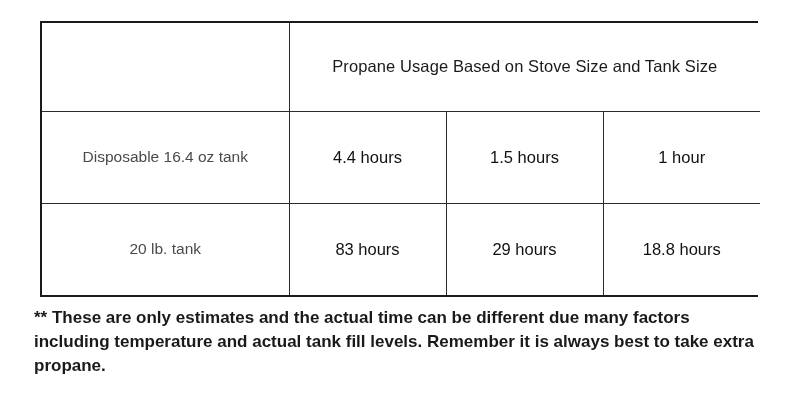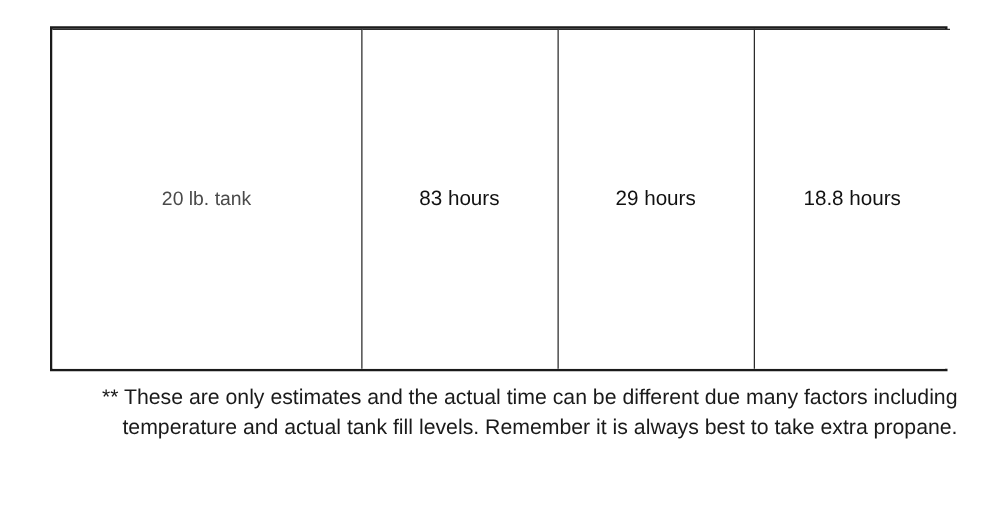--- a/index.html
+++ b/index.html
@@ -98,25 +98,25 @@
     height: 112px;
     pointer-events: none;
   }
 
   
   #footnote {
     position: absolute;
     left: 34px;
     top: 306px;
     width: 732px;
-    text-align: right;
+    text-align: left;
     font-size: 17px;
     line-height: 1.42;
     color: #1a1a1a;
-    font-weight: 400;
+    font-weight: 700;
   }
 </style>
 </head>
 <body>
 
 <div id="page">
 
   <div id="tank">
     <svg viewBox="0 0 86 112" width="86" height="112" xmlns="http://www.w3.org/2000/svg">
       <defs>
@@ -200,22 +200,34 @@
   <div id="table-wrap">
     <table class="usage">
       <colgroup>
         <col class="c-label">
           <col class="c-btu">
           <col class="c-btu">
           <col class="c-btu">
       </colgroup>
       <tbody>
 
-
-
+        <tr class="row-head">
+          <td class="blank nb-left nb-top"></td>
+          <td class="title-cell nb-top nb-right" colspan="3">
+            <span class="title-text">Propane Usage Based on Stove Size and Tank Size</span>
+          </td>
+        </tr>
+
+
+        <tr class="row-body">
+          <td class="row-label nb-left">Disposable 16.4 oz tank</td>
+          <td class="cell-val">4.4 hours</td>
+          <td class="cell-val">1.5 hours</td>
+          <td class="cell-val nb-right">1 hour</td>
+        </tr>
 
 
         <tr class="row-body">
           <td class="row-label nb-left nb-bottom">20 lb. tank</td>
           <td class="cell-val nb-bottom">83 hours</td>
           <td class="cell-val nb-bottom">29 hours</td>
           <td class="cell-val nb-right nb-bottom">18.8 hours</td>
         </tr>
       </tbody>
     </table>

